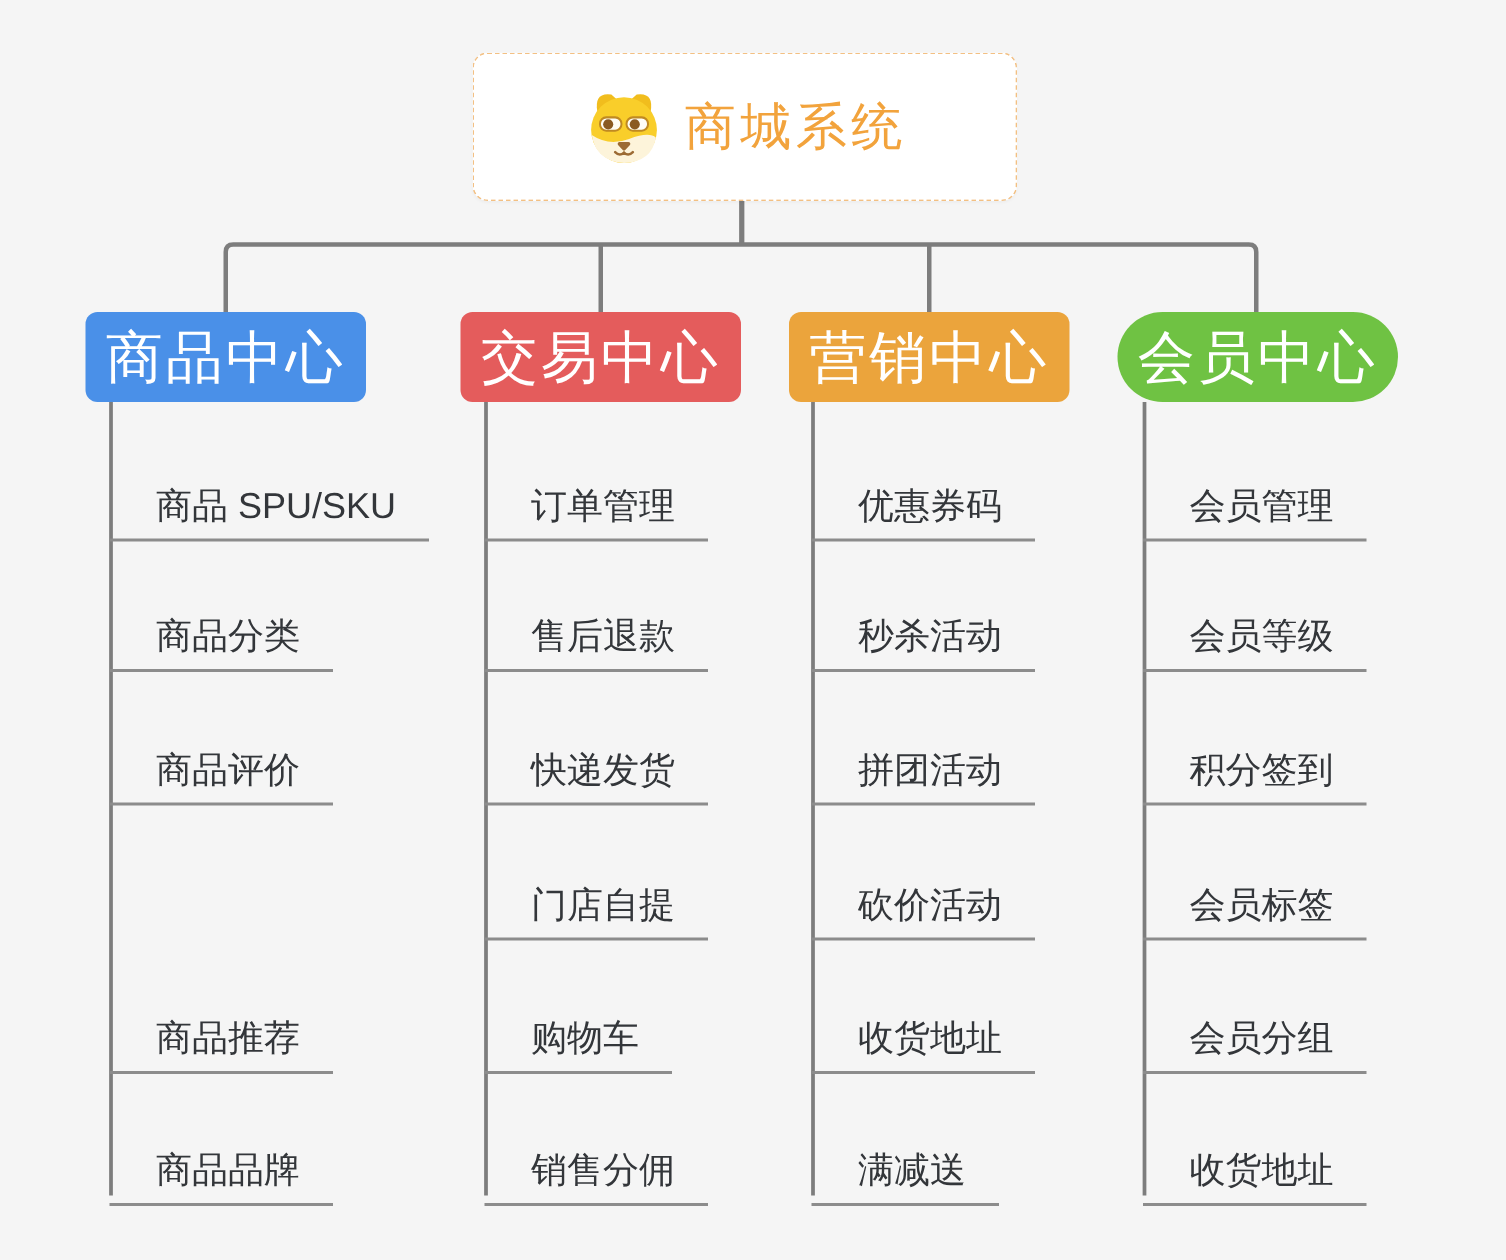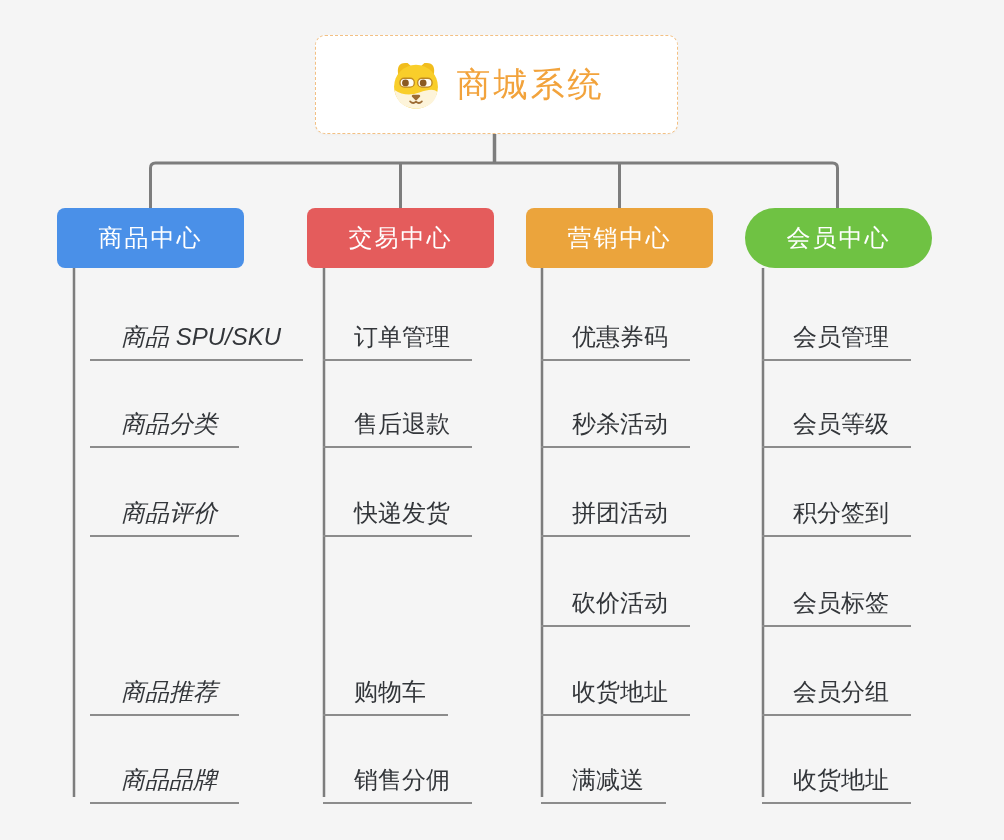--- a/index.html
+++ b/index.html
@@ -41,21 +41,21 @@
     letter-spacing:3px;
     white-space:nowrap;
   }
   
   .branch{
     position:absolute;
     top:208px;
     width:187px;height:60px;
     border-radius:8px;
     color:#ffffff;
-    font-size:24px;
+    font-size:38px;
     letter-spacing:2px;
     display:flex;
     align-items:center;
     justify-content:center;
     white-space:nowrap;
   }
   .b1{left:57px;}
   .b2{left:307px;text-align:center;}
   .b3{left:526px;}
   .b4{left:745px;border-radius:30px;}
@@ -64,21 +64,21 @@
     position:absolute;
     display:inline-flex;
     align-items:flex-end;
     height:42px;
     padding:0 22px 6px 31px;
     border-bottom:2px solid #8c8c8c;
     font-size:24px;
     color:#33363a;
     white-space:nowrap;
   }
-  .c1{left:90px;font-style:italic;}
+  .c1{left:73px;}
   .c2{left:323px;}
   .c3{left:541px;}
   .c4{left:762px;}
   .r1{top:311px;}
   .r2{top:398px;}
   .r3{top:487px;}
   .r4{top:577px;}
   .r5{top:666px;}
   .r6{top:754px;}
 </style>
@@ -127,20 +127,21 @@
 
   <div class="leaf c1 r1">商品 SPU/SKU</div>
   <div class="leaf c1 r2">商品分类</div>
   <div class="leaf c1 r3">商品评价</div>
   <div class="leaf c1 r5">商品推荐</div>
   <div class="leaf c1 r6">商品品牌</div>
 
   <div class="leaf c2 r1">订单管理</div>
   <div class="leaf c2 r2">售后退款</div>
   <div class="leaf c2 r3">快递发货</div>
+  <div class="leaf c2 r4">门店自提</div>
   <div class="leaf c2 r5">购物车</div>
   <div class="leaf c2 r6">销售分佣</div>
 
   <div class="leaf c3 r1">优惠券码</div>
   <div class="leaf c3 r2">秒杀活动</div>
   <div class="leaf c3 r3">拼团活动</div>
   <div class="leaf c3 r4">砍价活动</div>
   <div class="leaf c3 r5">收货地址</div>
   <div class="leaf c3 r6">满减送</div>
 

